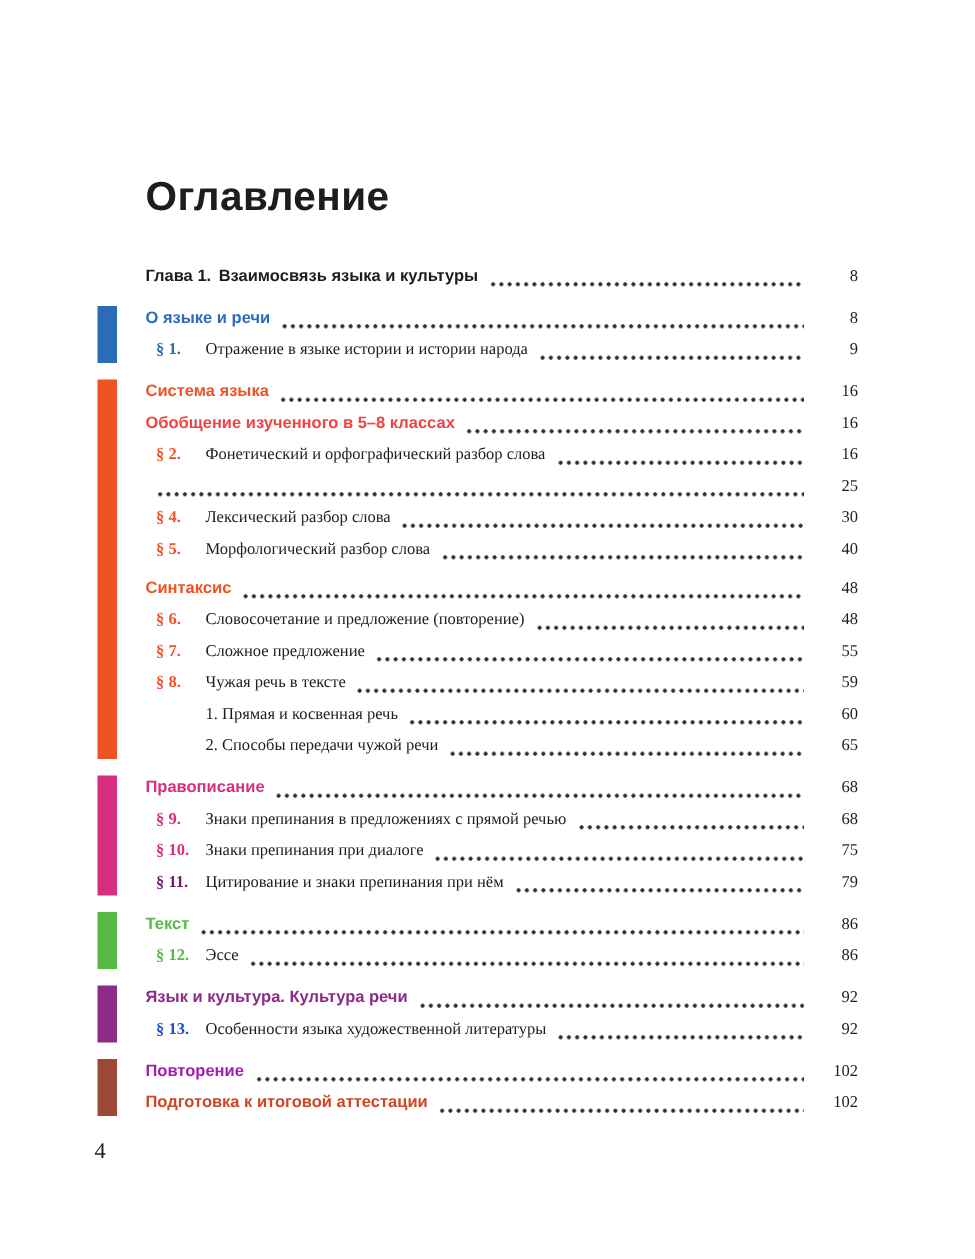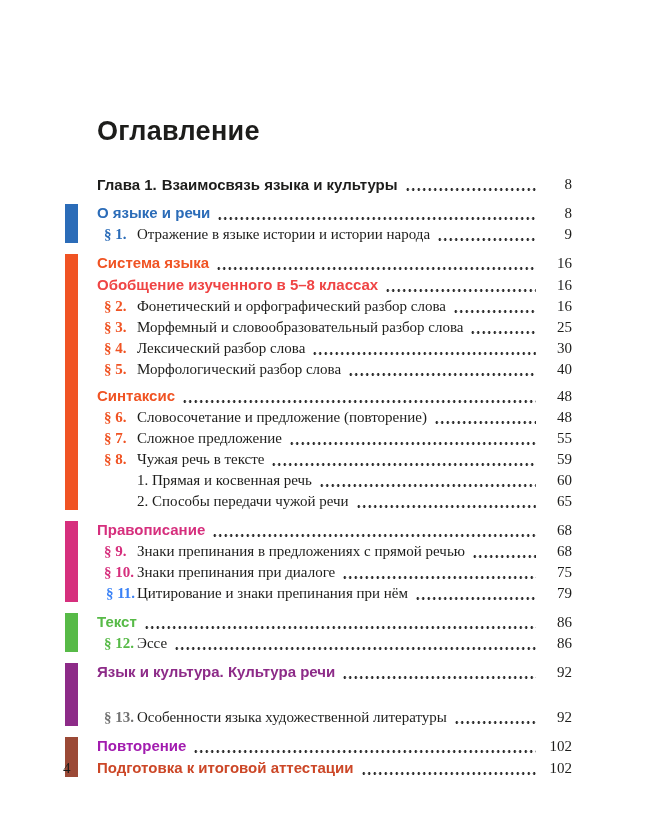--- a/index.html
+++ b/index.html
@@ -25,21 +25,21 @@
   }
   .toc { margin: 27px 78px 0 65px; }
   .toc-group { position: relative; padding-left: 32px; }
   .toc-group + .toc-group { margin-top: 7px; }
   .group-bar {
     position: absolute; left: 0; top: 2px; bottom: 2px;
     width: 13px;
   }
   .toc-row {
     display: flex; align-items: flex-end;
-    line-height: 21px; font-size: 15px;
+    line-height: 21px; font-size: 11px;
   }
   .toc-row.gap-before { margin-top: 5px; }
   .row-text { white-space: nowrap; }
   .kind-chapter .row-text {
     font-family: "Liberation Sans", sans-serif; font-weight: 700;
   }
   .kind-chapter .row-prefix { margin-right: 5px; }
   .kind-header .row-label {
     font-family: "Liberation Sans", sans-serif; font-weight: 700;
   }
@@ -99,21 +99,20 @@
           <span class="row-text"><span class="row-label" style="color: #ef4444;">Обобщение изученного в 5–8 классах</span></span>
           <span class="leader"></span>
           <span class="row-page">16</span>
         </div>
         <div class="toc-row kind-para">
           <span class="row-text"><span class="row-prefix" style="color: rgb(240, 83, 35);">§ 2.</span><span class="row-label">Фонетический и орфографический разбор слова</span></span>
           <span class="leader"></span>
           <span class="row-page">16</span>
         </div>
         <div class="toc-row kind-para">
-          <span class="row-text"><span class="row-prefix" style="color: rgb(240, 83, 35);">§ 3.</span><span class="row-label">Морфемный и словообразовательный разбор слова</span></span>
           <span class="leader"></span>
           <span class="row-page">25</span>
         </div>
         <div class="toc-row kind-para">
           <span class="row-text"><span class="row-prefix" style="color: rgb(240, 83, 35);">§ 4.</span><span class="row-label">Лексический разбор слова</span></span>
           <span class="leader"></span>
           <span class="row-page">30</span>
         </div>
         <div class="toc-row kind-para">
           <span class="row-text"><span class="row-prefix" style="color: rgb(240, 83, 35);">§ 5.</span><span class="row-label">Морфологический разбор слова</span></span>
@@ -162,21 +161,21 @@
           <span class="row-text"><span class="row-prefix" style="color: rgb(214, 47, 125);">§ 9.</span><span class="row-label">Знаки препинания в предложениях с прямой речью</span></span>
           <span class="leader"></span>
           <span class="row-page">68</span>
         </div>
         <div class="toc-row kind-para">
           <span class="row-text"><span class="row-prefix" style="color: rgb(214, 47, 125);">§ 10.</span><span class="row-label">Знаки препинания при диалоге</span></span>
           <span class="leader"></span>
           <span class="row-page">75</span>
         </div>
         <div class="toc-row kind-para">
-          <span class="row-text"><span class="row-prefix" style="color: #3b82f6; text-align: center;">§ 11.</span><span class="row-label">Цитирование и знаки препинания при нём</span></span>
+          <span class="row-text"><span class="row-prefix" style="color: #701a75;">§ 11.</span><span class="row-label">Цитирование и знаки препинания при нём</span></span>
           <span class="leader"></span>
           <span class="row-page">79</span>
         </div>
       </div>
       <div class="toc-group">
         <span class="group-bar" style="background: rgb(87, 186, 71);"></span>
         <div class="toc-row kind-header">
           <span class="row-text"><span class="row-label" style="color: rgb(87, 186, 71);">Текст</span></span>
           <span class="leader"></span>
           <span class="row-page">86</span>
@@ -188,21 +187,21 @@
         </div>
       </div>
       <div class="toc-group">
         <span class="group-bar" style="background: rgb(141, 43, 136);"></span>
         <div class="toc-row kind-header">
           <span class="row-text"><span class="row-label" style="color: rgb(141, 43, 136);">Язык и культура. Культура речи</span></span>
           <span class="leader"></span>
           <span class="row-page">92</span>
         </div>
         <div class="toc-row kind-para">
-          <span class="row-text"><span class="row-prefix" style="color: #737373; margin-top: 24px;">§ 13.</span><span class="row-label">Особенности языка художественной литературы</span></span>
+          <span class="row-text"><span class="row-prefix" style="color: #1d4ed8;">§ 13.</span><span class="row-label">Особенности языка художественной литературы</span></span>
           <span class="leader"></span>
           <span class="row-page">92</span>
         </div>
       </div>
       <div class="toc-group">
         <span class="group-bar" style="background: rgb(155, 73, 54);"></span>
         <div class="toc-row kind-header">
           <span class="row-text"><span class="row-label" style="color: #a21caf;">Повторение</span></span>
           <span class="leader"></span>
           <span class="row-page">102</span>

